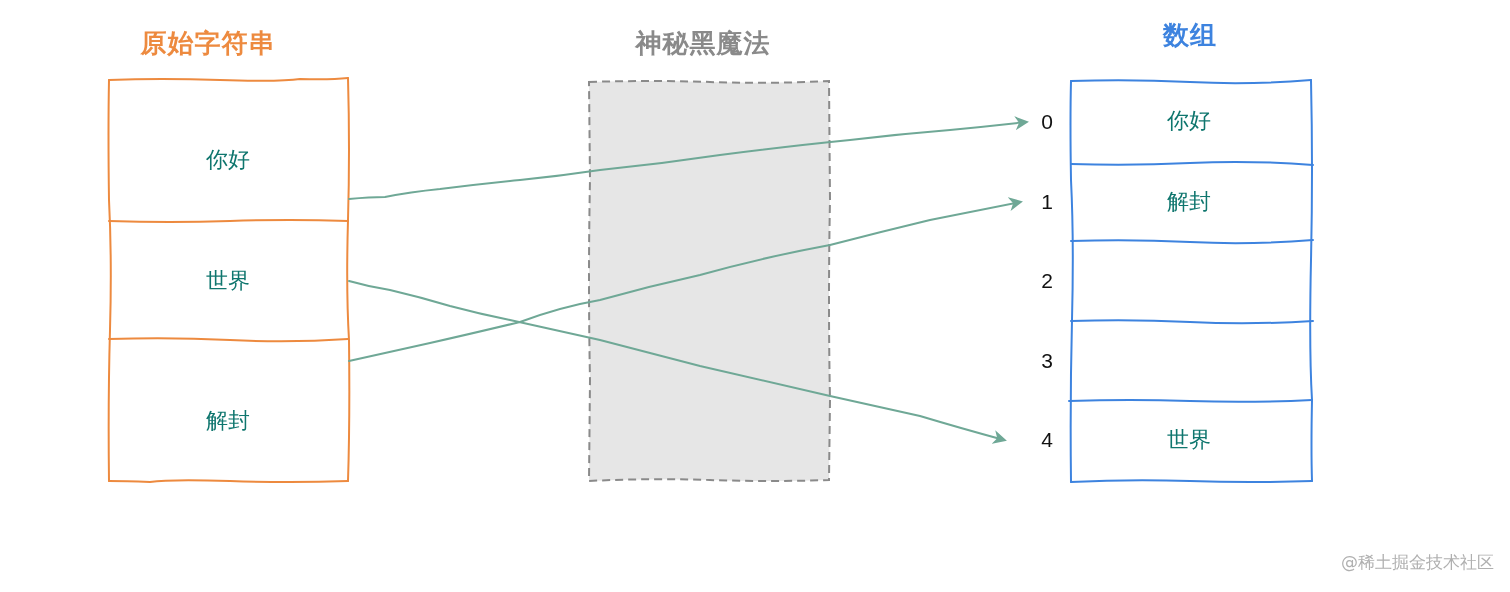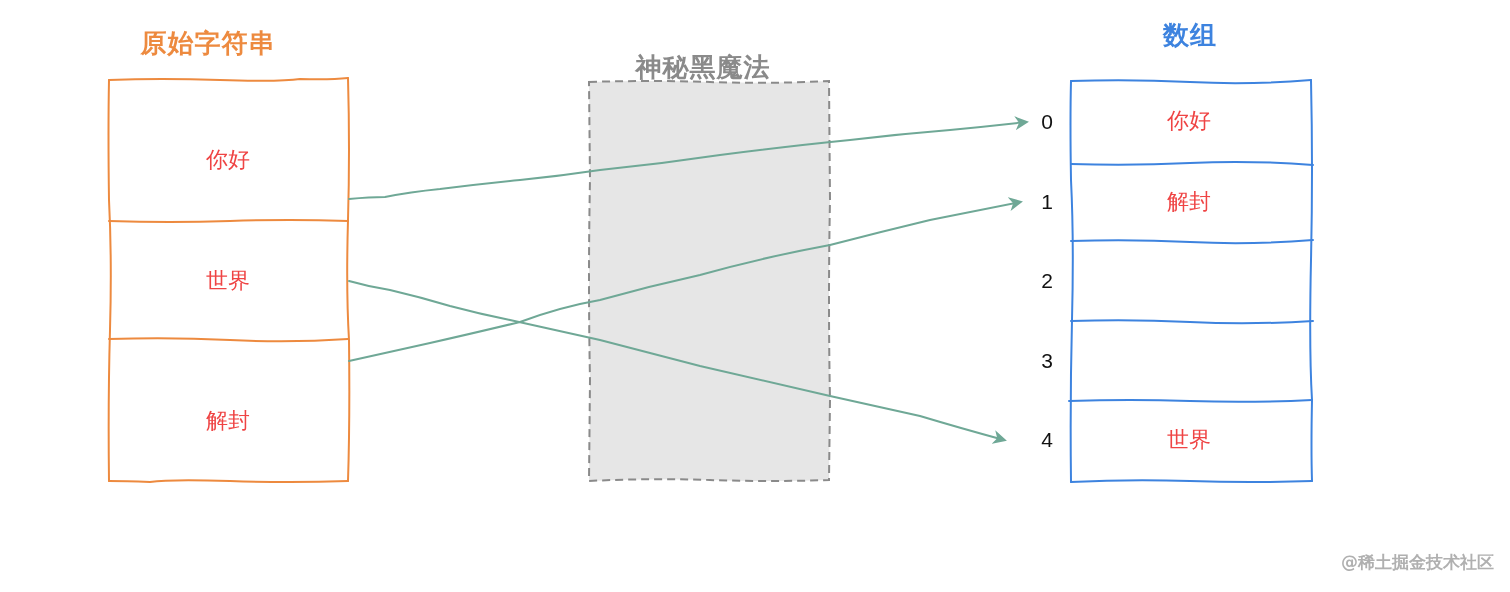--- a/index.html
+++ b/index.html
@@ -19,52 +19,51 @@
       font-size: 26px;
       font-weight: 700;
       letter-spacing: 1px;
       text-align: center;
       transform: translateX(-50%);
       white-space: nowrap;
     }
     .cell-label {
       position: absolute;
       font-size: 22px;
-      color: #ef4444;
+      color: #0f766e;
       transform: translate(-50%, -50%);
       white-space: nowrap;
       font-family: Liberation Mono, monospace;
     }
     .index-label {
       position: absolute;
       font-size: 21px;
       color: #111111;
       font-family: "Liberation Sans", "DejaVu Sans", sans-serif;
       transform: translate(-50%, -50%);
     }
     .watermark {
       position: absolute;
       right: 16px;
       bottom: 18px;
       font-size: 17px;
       color: #b0b0b0;
       white-space: nowrap;
-      font-weight: bold;
     }
     svg.diagram {
       position: absolute;
       left: 0;
       top: 0;
     }
   </style>
 </head>
 <body>
 
 <div class="title" style="left:208px; top:26px; color:#ed8a3f;">原始字符串</div>
-<div class="title" style="left:703px; top:26px; color:#8a8a8a;margin-top:24px;">神秘黑魔法</div>
+<div class="title" style="left:703px; top:26px; color:#8a8a8a;">神秘黑魔法</div>
 <div class="title" style="left:1190px; top:18px; color:#3d83df;">数组</div>
 
 <svg class="diagram" width="1510" height="592" viewBox="0 0 1510 592">
   <defs>
     <marker id="arrowhead" markerWidth="14" markerHeight="14" refX="11" refY="7" orient="auto" markerUnits="userSpaceOnUse">
       <path d="M0,0 L14,7 L0,14 L4,7 Z" fill="#6fa896"></path>
     </marker>
   </defs>
 
   <g fill="none" stroke="#ed8a3f" stroke-width="2" stroke-linejoin="round" stroke-linecap="round">

